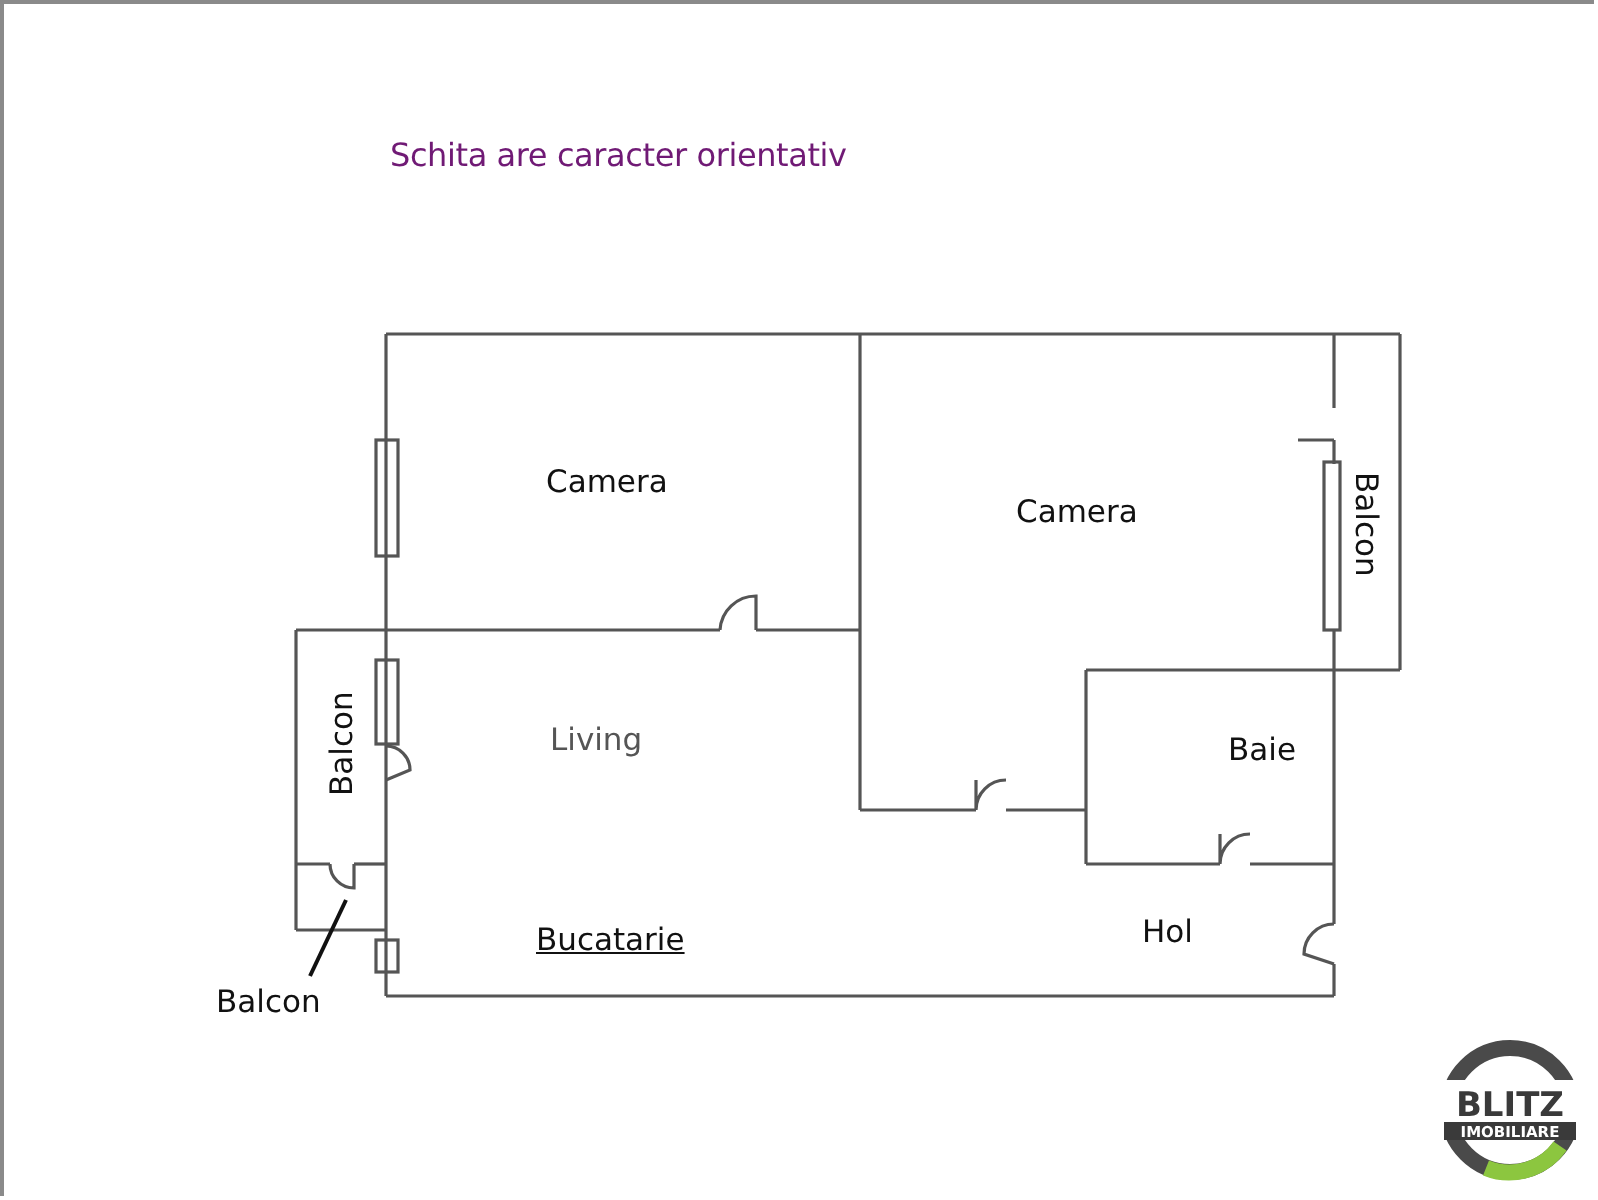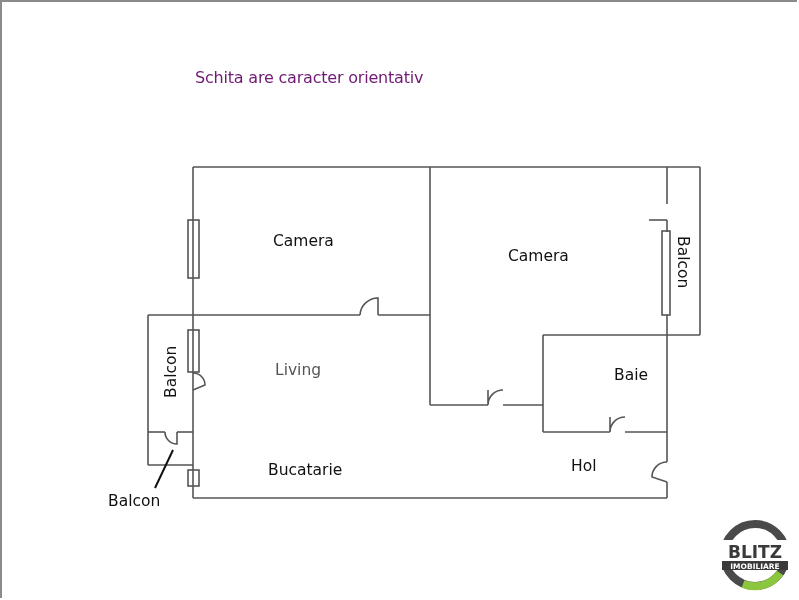--- a/index.html
+++ b/index.html
@@ -69,21 +69,21 @@
   </g>
 
   <line x1="155" y1="488" x2="173" y2="450" stroke="#111" stroke-width="2"></line>
 </svg>
 
 <div class="label" style="left:273px;top:232px;">Camera</div>
 <div class="label" style="left:508px;top:247px;">Camera</div>
 <div class="label light" style="left:275px;top:361px;">Living</div>
 <div class="label" style="left:614px;top:366px;">Baie</div>
 <div class="label" style="left:571px;top:457px;">Hol</div>
-<div class="label" style="left:268px;top:461px;">Bucatarie</div>
+<div class="label" style="left:268px;top:461px;text-decoration:underline;">Bucatarie</div>
 <div class="label vert" style="left:162px;top:398px;transform:rotate(-90deg);">Balcon</div>
 <div class="label vert" style="left:692px;top:236px;transform:rotate(90deg);">Balcon</div>
 <div class="label" style="left:108px;top:492px;">Balcon</div>
 
 <svg class="logo" viewBox="0 0 74 74">
   <circle cx="37" cy="37" r="31" fill="none" stroke="#4a4a4a" stroke-width="8"></circle>
   <path d="M62 55 A31 31 0 0 1 25 66" fill="none" stroke="#8cc63f" stroke-width="8"></path>
   <rect x="2" y="22" width="70" height="30" fill="#fff"></rect>
   <text x="37" y="40" text-anchor="middle" font-family="DejaVu Sans, sans-serif" font-weight="bold" font-size="17" fill="#3a3a3a">BLITZ</text>
   <rect x="4" y="43" width="66" height="9" fill="#3a3a3a"></rect>

